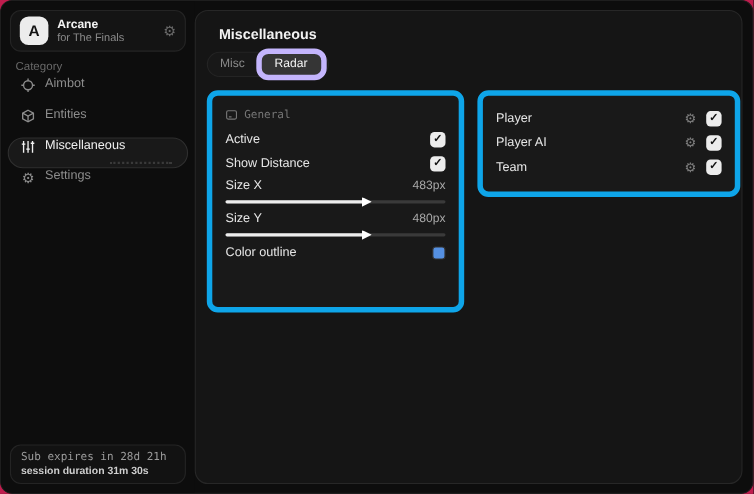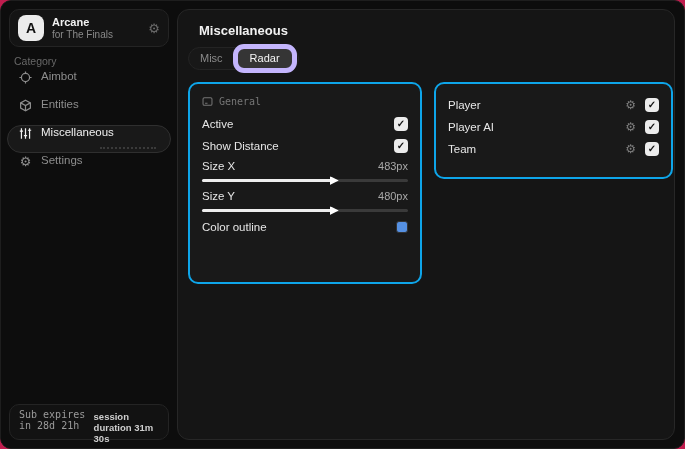--- a/index.html
+++ b/index.html
@@ -41,21 +41,21 @@
   .nav-item.selected { background:#191919; border-color:#2f2f2f; color:#f0f0f0; }
   .nav-item.selected svg { stroke:#f0f0f0; }
   .nav-dots {
     position:absolute; right:14px; bottom:3px; width:56px; height:0;
     border-bottom:2px dotted #3a3a3a;
   }
 
   .footer-card {
     position:absolute; left:8px; bottom:8px; width:160px; height:36px;
     background:#121212; border:1px solid #242424; border-radius:10px;
-    padding:4px 9px; display:flex; flex-direction:row; justify-content:center;
+    padding:4px 9px; display:flex; flex-direction:column; justify-content:center;
   }
   .footer-line1 { font-family:"DejaVu Sans Mono", monospace; color:#9b9b9b; font-size:10px; }
   .footer-line2 { color:#cfcfcf; font-size:9.5px; font-weight:bold; margin-top:2px; }
 
   
   .main {
     position:absolute; left:176px; top:8px; right:9px; bottom:8px;
     background:#151515; border:1px solid #272727; border-radius:12px;
   }
   .page-title { position:absolute; left:21px; top:13px; color:#f2f2f2; font-size:13px; font-weight:bold; }
@@ -65,21 +65,21 @@
     background:#181818; border:1px solid #242424; border-radius:13px;
     display:flex; align-items:center; padding:1px;justify-content:flex-end;
   }
   .tab { padding:0 10px; color:#8a8a8a; font-size:11px; cursor:pointer; line-height:19px; }
   .tab.selected {
     background:#353535; border:5px solid #c4b5fd; border-radius:11px;
     color:#f5f5f5; padding:0 12px;
   }
 
   .card {
-    position:absolute; background:#191919; border:2px solid #0ea5e9; border-radius:10px;
+    position:absolute; background:#191919; border:5px solid #0ea5e9; border-radius:10px;
     padding:10px 12px 8px 12px;
   }
   .card-general { left:10px; top:72px; width:234px; height:202px; }
   .card-entities { left:256px; top:72px; width:239px; height:97px; }
 
   .card-header {
     display:flex; align-items:center; gap:6px; height:14px; margin-bottom:5px;
     font-family:"DejaVu Sans Mono", monospace; color:#767676; font-size:10px;
   }
   .card-header svg { stroke:#767676; }

